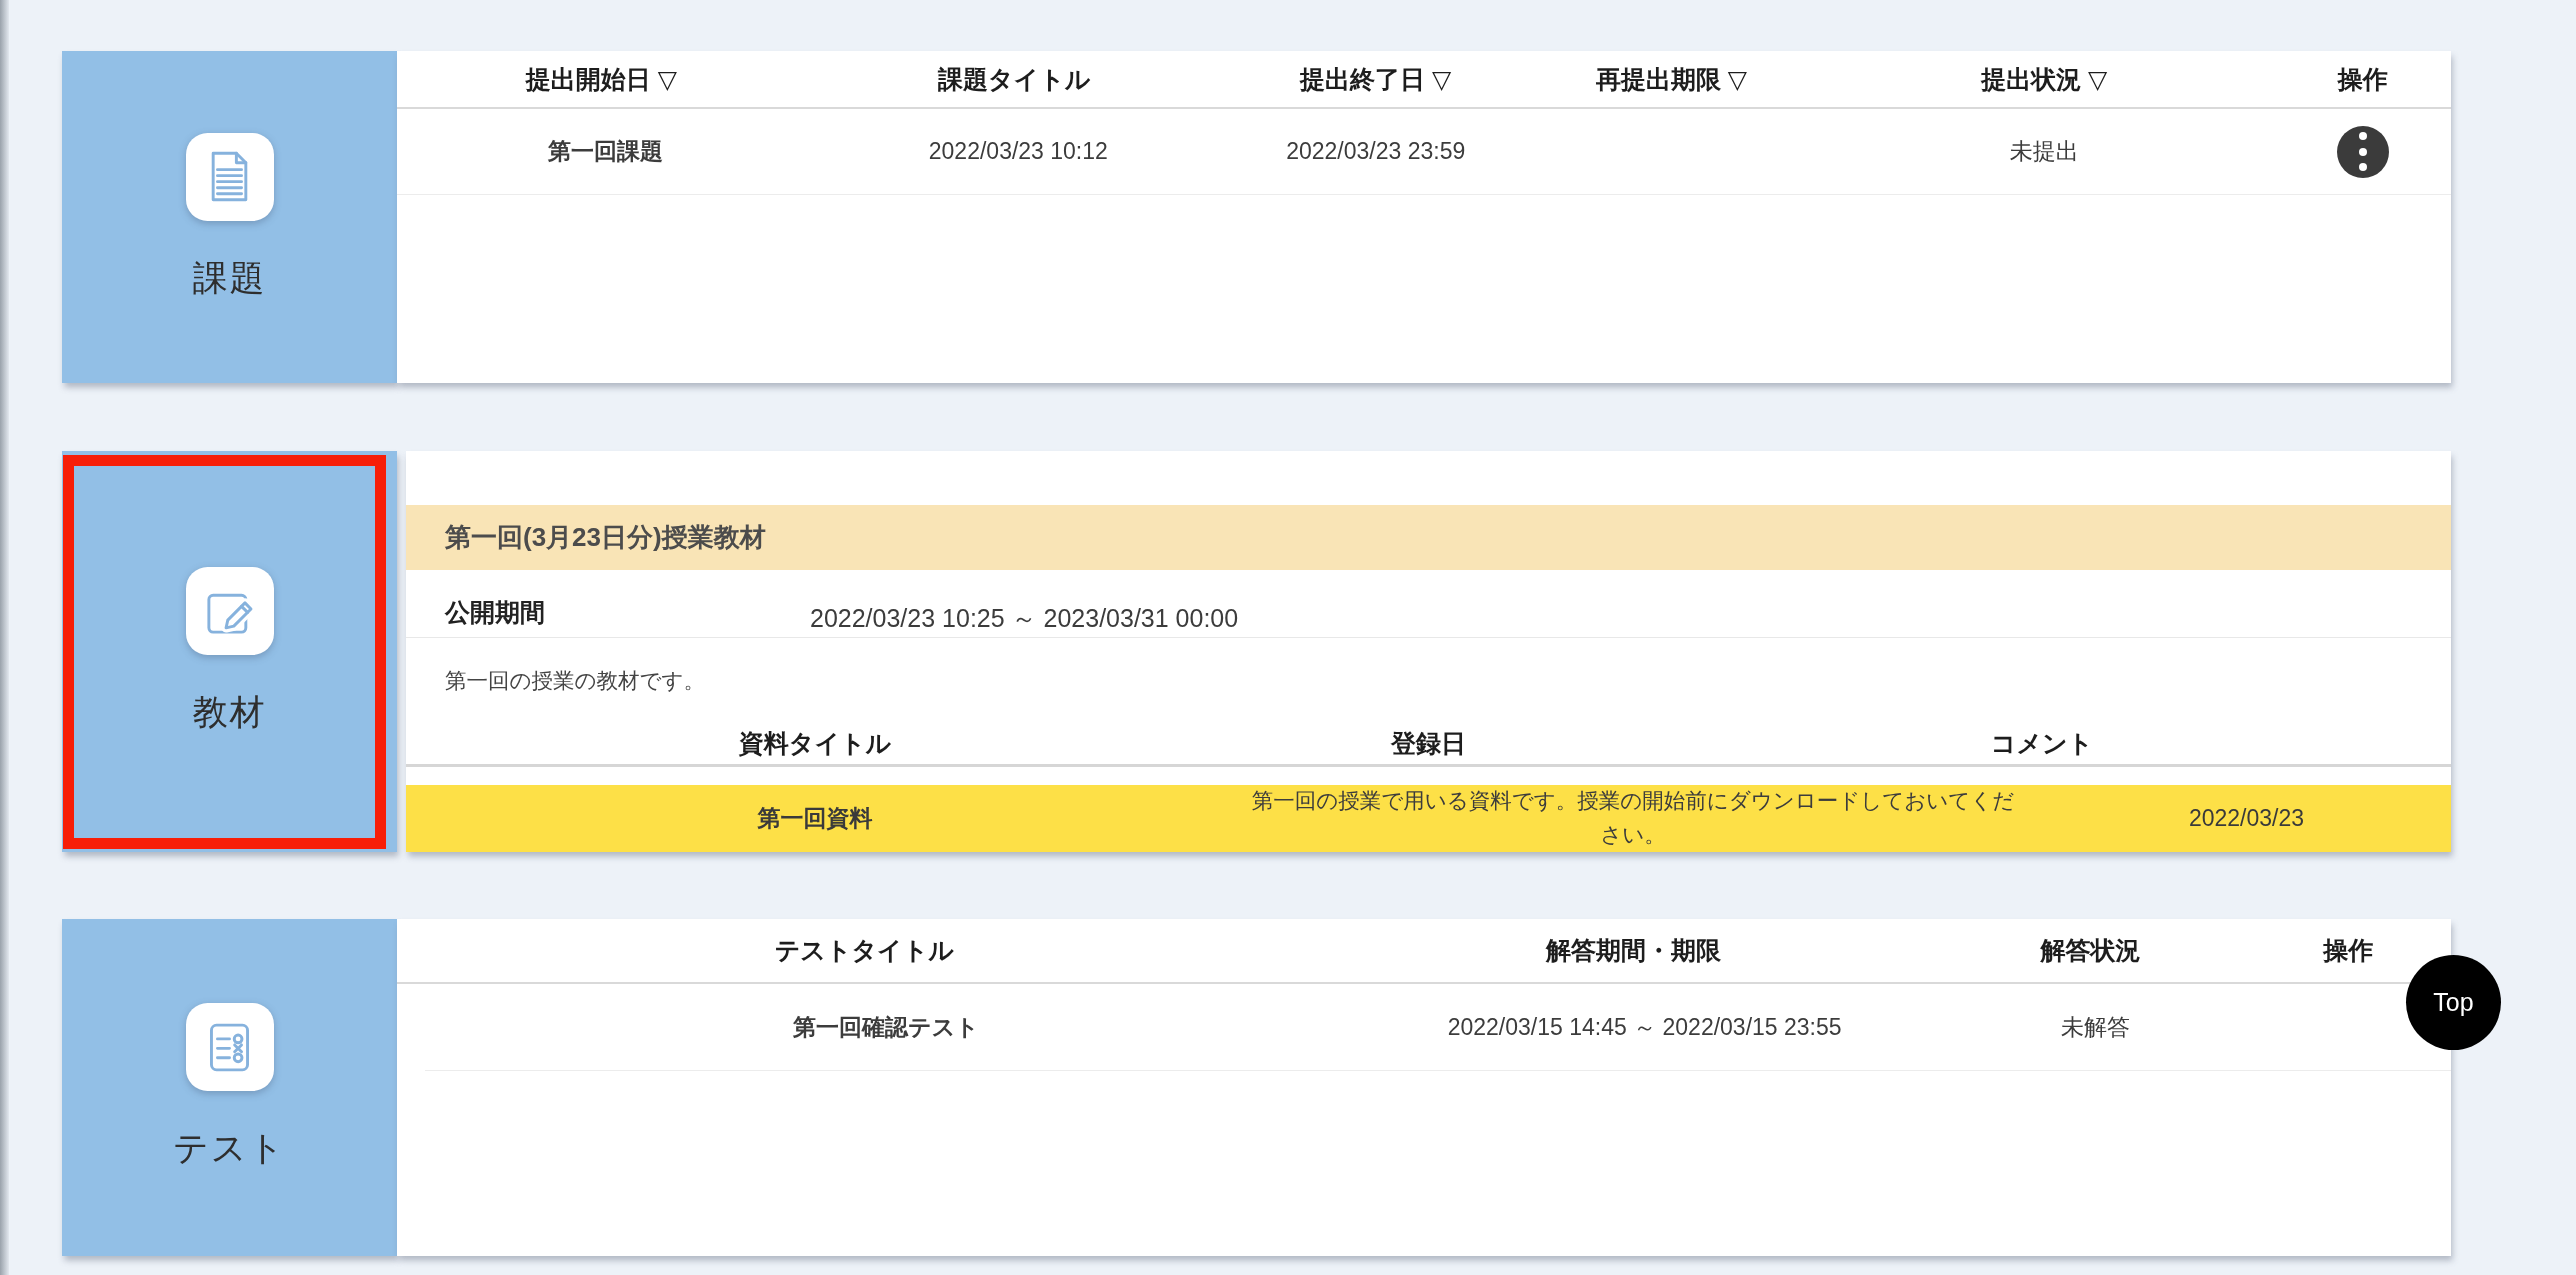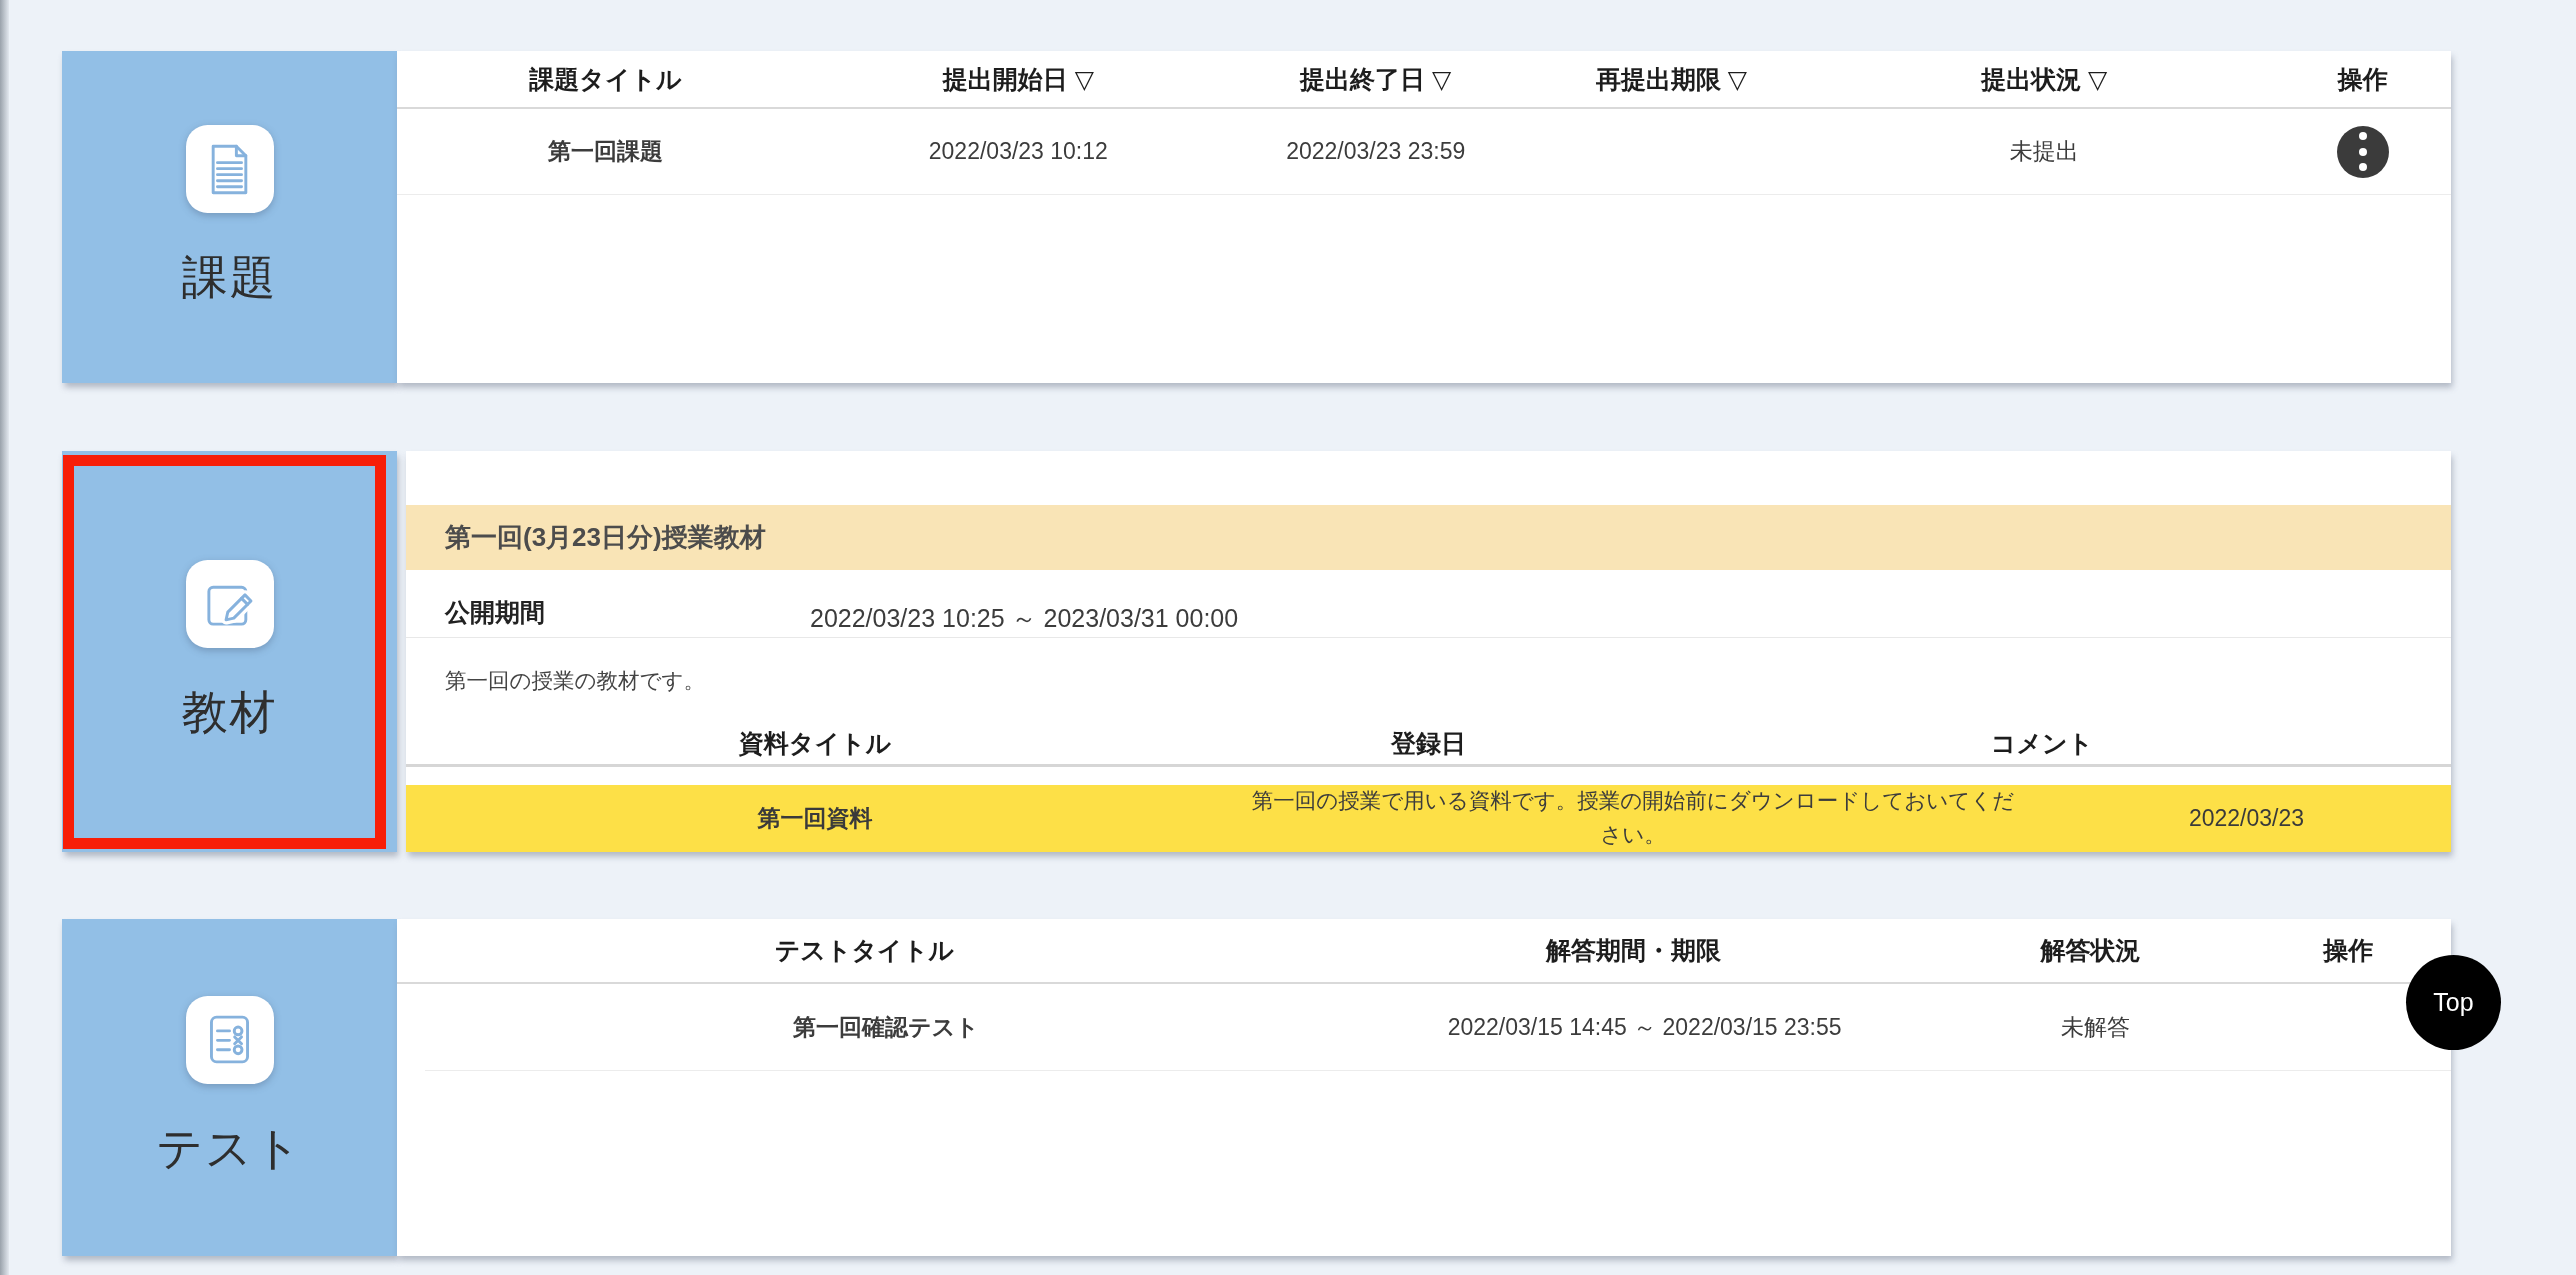--- a/index.html
+++ b/index.html
@@ -20,21 +20,21 @@
     display:flex;flex-direction:column;align-items:center;justify-content:center;
     gap:34px;cursor:pointer;
     box-shadow:1.8px 4.5px 6.3px rgba(104,114,132,.45);
   }
   .icon-box{
     width:88px;height:88px;background:#ffffff;border-radius:21.5px;
     display:flex;align-items:center;justify-content:center;
     box-shadow:0 2.7px 7.2px rgba(70,90,120,.35);
   }
   .icon-box svg{stroke:#86b2dd;fill:none;stroke-width:3.4;stroke-linecap:round;stroke-linejoin:round;}
-  .tile-label{font-size:46px;color:#2e2e2e;letter-spacing:1.8px;text-align:right;}
+  .tile-label{font-size:35px;color:#2e2e2e;letter-spacing:1.8px;text-align:right;}
   .panel{
     background:#ffffff;flex:1 1 auto;
     box-shadow:1.8px 4.5px 6.3px rgba(104,114,132,.45);
     display:flex;flex-direction:column;
   }
   .thead{display:flex;align-items:center;border-bottom:2.7px solid #d9d9d9;
     font-weight:bold;font-size:25px;color:#1d1d1d;}
   .trow{display:flex;align-items:center;border-bottom:1.8px solid #ececec;
     font-size:23px;color:#3c3c3c;}
   .th,.td{text-align:center;box-sizing:border-box;}
@@ -99,22 +99,22 @@
       <svg width="55" height="55" viewBox="0 0 64 64">
         <path d="M13 5 h27 l11 11 v43 h-38 z"></path>
         <path d="M40 5 v11 h11"></path>
         <path d="M18 24 h28 M18 31 h28 M18 38 h28 M18 45 h28 M18 52 h28"></path>
       </svg>
     </div>
     <div class="tile-label">課題</div>
   </div>
   <div class="panel">
     <div class="thead">
+      <div class="th a2">提出開始日 ▽</div>
       <div class="th a1">課題タイトル</div>
-      <div class="th a2">提出開始日 ▽</div>
       <div class="th a3">提出終了日 ▽</div>
       <div class="th a4">再提出期限 ▽</div>
       <div class="th a5">提出状況 ▽</div>
       <div class="th a6">操作</div>
     </div>
     <div class="trow">
       <div class="td a1 bold">第一回課題</div>
       <div class="td a2">2022/03/23 10:12</div>
       <div class="td a3">2022/03/23 23:59</div>
       <div class="td a4"></div>

